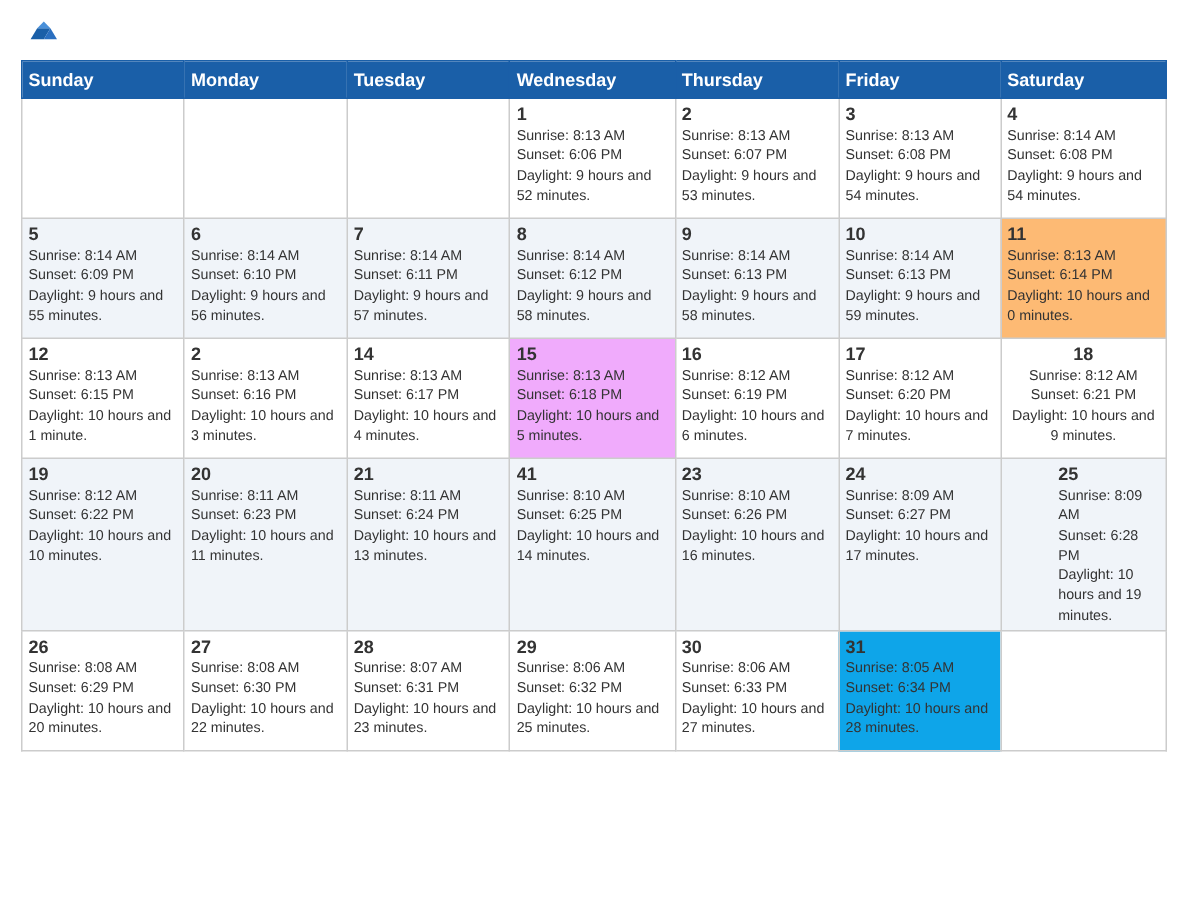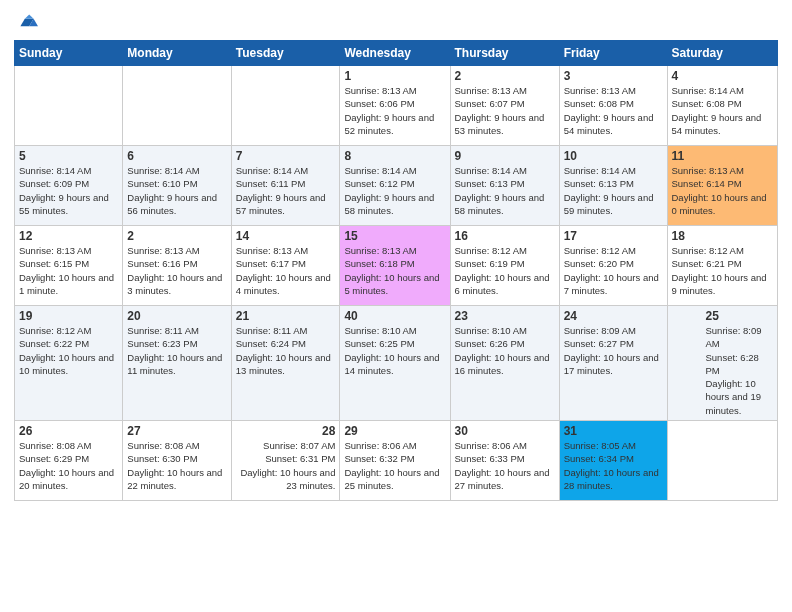--- a/index.html
+++ b/index.html
@@ -237,21 +237,21 @@
             <div class="day-info" style="white-space: pre-line;">Sunrise: 8:12 AM
 Sunset: 6:19 PM
 Daylight: 10 hours and 6 minutes.</div>
           </td>
           <td style="background: rgb(255, 255, 255);">
             <span class="day-number">17</span>
             <div class="day-info" style="white-space: pre-line;">Sunrise: 8:12 AM
 Sunset: 6:20 PM
 Daylight: 10 hours and 7 minutes.</div>
           </td>
-          <td style="background: rgb(255, 255, 255);">
+          <td style="background: rgb(255, 255, 255); text-align: center;">
             <span class="day-number">18</span>
             <div class="day-info" style="white-space: pre-line;">Sunrise: 8:12 AM
 Sunset: 6:21 PM
 Daylight: 10 hours and 9 minutes.</div>
           </td>
         </tr>
         <tr>
           <td style="background: rgb(240, 244, 249);">
             <span class="day-number">19</span>
             <div class="day-info" style="white-space: pre-line;">Sunrise: 8:12 AM
@@ -264,21 +264,21 @@
 Sunset: 6:23 PM
 Daylight: 10 hours and 11 minutes.</div>
           </td>
           <td style="background: rgb(240, 244, 249);">
             <span class="day-number">21</span>
             <div class="day-info" style="white-space: pre-line;">Sunrise: 8:11 AM
 Sunset: 6:24 PM
 Daylight: 10 hours and 13 minutes.</div>
           </td>
           <td style="background: rgb(240, 244, 249);">
-            <span class="day-number">40</span>
+            <span class="day-number">41</span>
             <div class="day-info" style="white-space: pre-line;">Sunrise: 8:10 AM
 Sunset: 6:25 PM
 Daylight: 10 hours and 14 minutes.</div>
           </td>
           <td style="background: rgb(240, 244, 249);">
             <span class="day-number">23</span>
             <div class="day-info" style="white-space: pre-line;">Sunrise: 8:10 AM
 Sunset: 6:26 PM
 Daylight: 10 hours and 16 minutes.</div>
           </td>
@@ -301,21 +301,21 @@
             <div class="day-info" style="white-space: pre-line;">Sunrise: 8:08 AM
 Sunset: 6:29 PM
 Daylight: 10 hours and 20 minutes.</div>
           </td>
           <td style="background: rgb(255, 255, 255);">
             <span class="day-number">27</span>
             <div class="day-info" style="white-space: pre-line;">Sunrise: 8:08 AM
 Sunset: 6:30 PM
 Daylight: 10 hours and 22 minutes.</div>
           </td>
-          <td style="background: rgb(255, 255, 255); text-align: right;">
+          <td style="background: rgb(255, 255, 255);">
             <span class="day-number">28</span>
             <div class="day-info" style="white-space: pre-line;">Sunrise: 8:07 AM
 Sunset: 6:31 PM
 Daylight: 10 hours and 23 minutes.</div>
           </td>
           <td style="background: rgb(255, 255, 255);">
             <span class="day-number">29</span>
             <div class="day-info" style="white-space: pre-line;">Sunrise: 8:06 AM
 Sunset: 6:32 PM
 Daylight: 10 hours and 25 minutes.</div>

